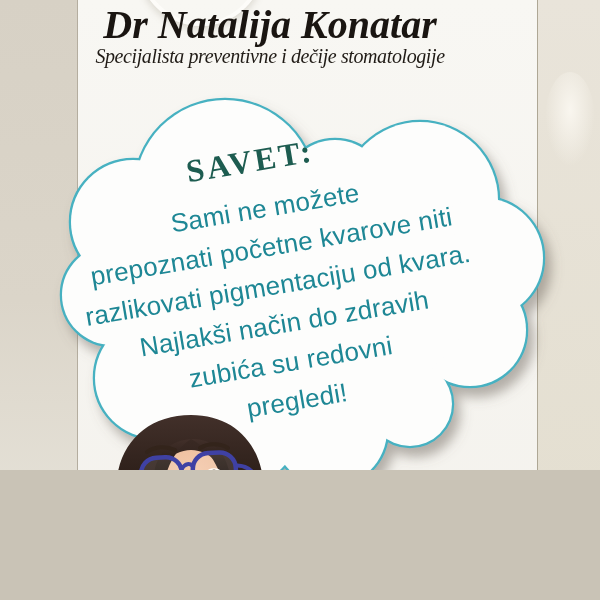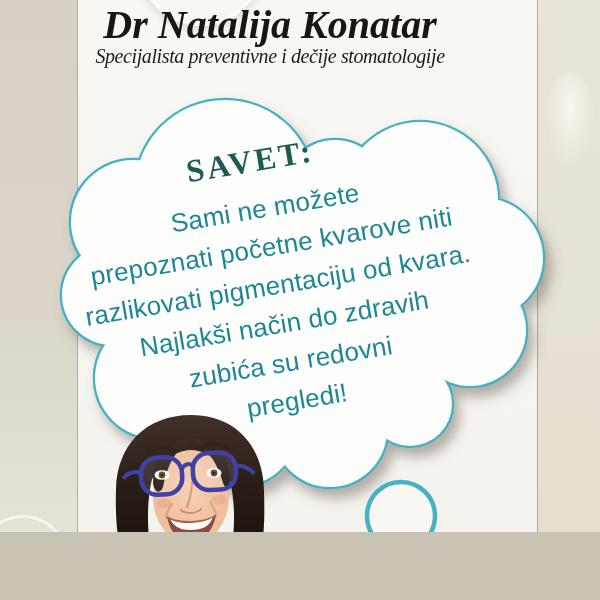--- a/index.html
+++ b/index.html
@@ -1,17 +1,17 @@
 <!DOCTYPE html>
 <html><head>
 <meta charset="utf-8">
 <style>
   html,body{margin:0;padding:0;background:#c9c3b6;}
   .stage{
-    position:relative;width:600px;height:532px;overflow:hidden;
+    position:relative;width:600px;height:470px;overflow:hidden;
     font-family:"Liberation Sans",sans-serif;
     background:#86efac;
   }
   
   .strip-left{
     position:absolute;left:0;top:0;width:77px;height:600px;
     background:linear-gradient(180deg,#d7d1c5 0%,#dbd5c9 50%,#e9e6dd 100%);
   }
   .strip-right{
     position:absolute;left:538px;top:0;width:62px;height:600px;

